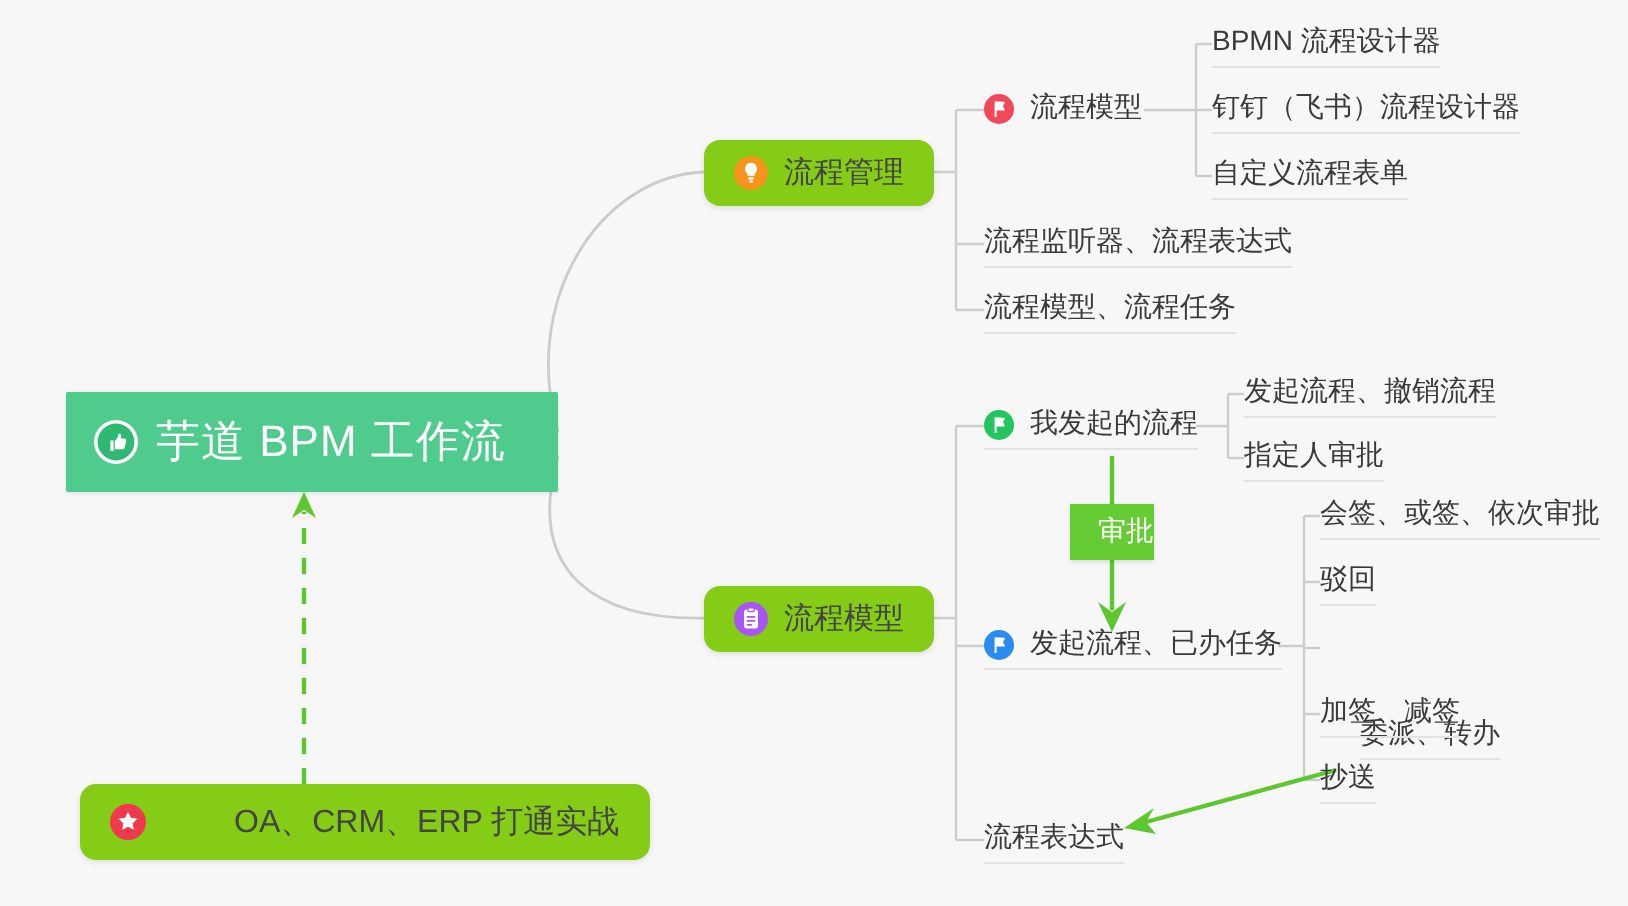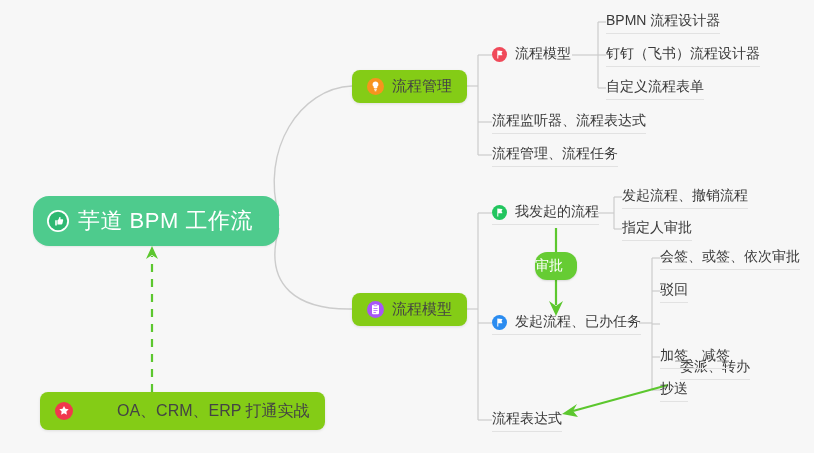--- a/index.html
+++ b/index.html
@@ -28,21 +28,21 @@
     height: 453px;
     pointer-events: none;
   }
 
   
   .root-node {
     position: absolute;
     left: 33px; top: 196px;
     width: 246px; height: 50px;
     background: #4ecb8d;
-    border-radius: 16px;
+    border-radius: 1px;
     display: flex;
     align-items: center;
     box-sizing: border-box;
     padding-left: 14px;
     box-shadow: 0 1px 2px rgba(0,0,0,0.07);
   }
   .root-label {
     color: #ffffff;
     font-size: 22px;
     letter-spacing: 0.5px;
@@ -92,24 +92,24 @@
     align-items: center;
     justify-content: center;
     flex: 0 0 auto;
   }
   .icon svg { display: block; }
 
   
   .green-chip {
     position: absolute;
     background: #66cc33;
-    border-radius: 12px;
-    display: flex;
-    align-items: center;
-    justify-content: flex-start;
+    border-radius: 0;
+    display: flex;
+    align-items: center;
+    justify-content: flex-end;
     color: #ffffff;
     font-size: 14px;
     box-shadow: 0 1px 2px rgba(0,0,0,0.12);
     white-space: nowrap;
     font-family: Liberation Mono, monospace;
   }
 </style>
 </head>
 <body>
 
@@ -208,21 +208,21 @@
     <span class="tn-label">钉钉（飞书）流程设计器</span>
   </div>
   <div class="text-node" style="left:606px; top:77px;">
     <span class="tn-label">自定义流程表单</span>
   </div>
 
   <div class="text-node" style="left:492px; top:111px;">
     <span class="tn-label">流程监听器、流程表达式</span>
   </div>
   <div class="text-node" style="left:492px; top:144px;">
-    <span class="tn-label">流程管理、流程任务</span>
+    <span class="tn-label">流程模型、流程任务</span>
   </div>
 
   <div class="card-node" style="left:352px; top:293px; height:33px;">
     <span class="icon">
       <svg width="17" height="17" viewBox="0 0 17 17">
         <circle cx="8.5" cy="8.5" r="8.5" fill="#a855f7"></circle>
         <rect x="5" y="3.8" width="7" height="9.4" rx="1.2" fill="#ffffff"></rect>
         <rect x="6.9" y="2.9" width="3.2" height="1.9" rx="0.7" fill="#ffffff" stroke="#a855f7" stroke-width="0.7"></rect>
         <rect x="6.3" y="7" width="4.4" height="0.85" rx="0.4" fill="#a855f7"></rect>
         <rect x="6.3" y="9" width="4.4" height="0.85" rx="0.4" fill="#a855f7"></rect>

